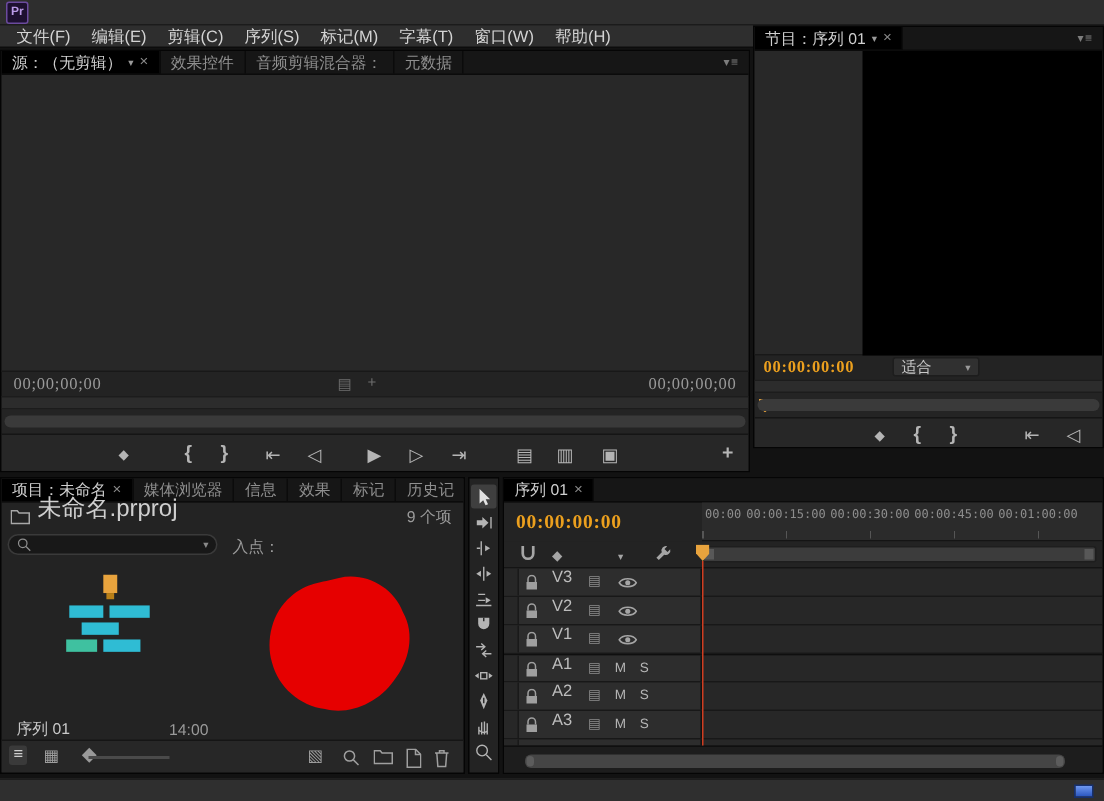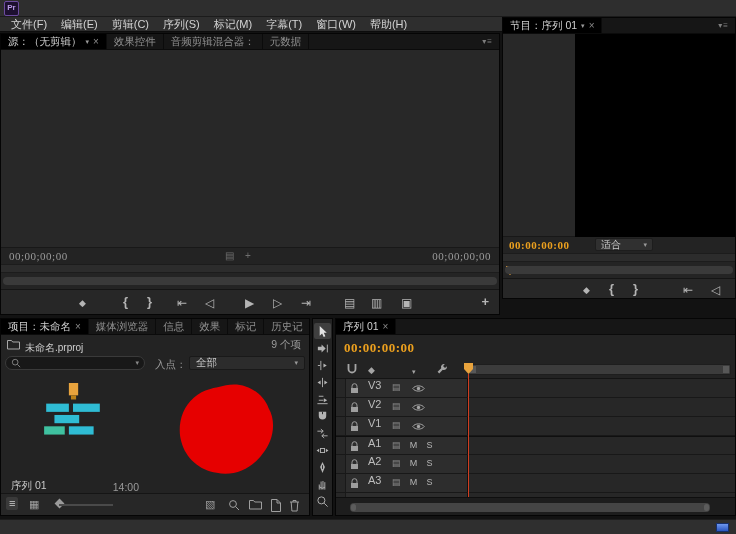--- a/index.html
+++ b/index.html
@@ -42,21 +42,21 @@
   .tbtn{position:absolute;top:6px;color:#b5b5b5;font-size:12px;line-height:14px;cursor:default}
   .tbtn.br{font-size:13px;font-weight:bold;top:5px}
   .pvideo{position:absolute;left:72px;right:0;top:16px;height:203px;background:#000}
   .fitdrop{position:absolute;left:92px;top:1px;width:58px;height:13px;background:#303030;border:1px solid #1d1d1d;border-radius:2px;
            display:flex;align-items:center;padding:0 5px;box-sizing:border-box;font-size:10px;color:#c9c9c9}
   .fitdrop .caret{margin-left:auto;font-size:7px;color:#9a9a9a}
   .minicti{position:absolute;left:3px;top:4px;width:8px;height:9px;background:#e8a33d;
            clip-path:polygon(0 0,100% 0,100% 55%,50% 100%,0 55%)}
 
   
-  .prowname{position:absolute;left:24px;top:22px;font-size:10px;color:#cfcfcf}
+  .prowname{position:absolute;left:24px;top:10px;font-size:16px;color:#cfcfcf}
   .pfolder{position:absolute;left:6px;top:20px;color:#a8a8a8}
   .pcount{position:absolute;right:8px;top:19px;font-size:10.5px;color:#9a9a9a}
   .searchbox{position:absolute;left:4px;top:37px;width:140px;height:14px;background:#181818;border:1px solid #3a3a3a;
              border-radius:7px;display:flex;align-items:center;gap:3px;padding:0 5px;box-sizing:border-box;color:#8f8f8f}
   .searchbox input{flex:1;min-width:0;background:transparent;border:0;outline:0;color:#cccccc;font-size:10px;font-family:"Liberation Sans",sans-serif}
   .flabel{position:absolute;left:154px;top:39px;font-size:10.5px;color:#9a9a9a}
   .fdrop{position:absolute;left:188px;top:37px;width:116px;height:14px;background:#2c2c2c;border:1px solid #191919;border-radius:2px;
          display:flex;align-items:center;padding:0 6px;box-sizing:border-box;font-size:10.5px;color:#c7c7c7}
   .fdrop .caret{margin-left:auto;font-size:7px;color:#9a9a9a}
   .pitem{position:absolute;top:52px;height:124px}
@@ -254,24 +254,20 @@
       <span>
         <svg width="10" height="10" viewBox="0 0 12 12">
             <circle cx="5" cy="5" r="3.4" fill="none" stroke="currentColor"></circle>
             <path d="M7.6 7.6 L11 11" stroke="currentColor"></path>
           </svg>
       </span>
       <input type="text" value="" style="">
       <span style="font-size:7px;color:#8a8a8a">▾</span>
     </div>
     <span class="flabel">入点：</span>
-    <div class="fdrop">
-      <span>全部</span>
-      <span class="caret">▾</span>
-    </div>
 
     <div class="pitem" style="left:4px;width:144px">
       <svg width="60" height="66" viewBox="0 0 56 64" style="position:absolute;left:38px;top:12px">
         <rect x="24" y="0" width="9" height="12" fill="#e8a33d"></rect>
         <rect x="26" y="12" width="5" height="4" fill="#b97f17"></rect>
         <rect x="2" y="20" width="22" height="8" fill="#2fbcd4"></rect>
         <rect x="28" y="20" width="26" height="8" fill="#2fbcd4"></rect>
         <rect x="10" y="31" width="24" height="8" fill="#2fbcd4"></rect>
         <rect x="0" y="42" width="20" height="8" fill="#3fc1a0"></rect>
         <rect x="24" y="42" width="24" height="8" fill="#2fbcd4"></rect>
@@ -389,20 +385,29 @@
   <div class="panel" style="left:335px;top:318px;width:401px;height:198px">
     <div class="tabstrip">
       <div class="tab active">
         <span>序列 01</span>
         <span class="x">×</span>
       </div>
     </div>
 
     <span class="ttc tc orange">00:00:00:00</span>
 
+    <div class="truler">
+      <span class="rlab first" style="left:2px">00:00</span>
+      <span class="rlab" style="left:56px">00:00:15:00</span>
+      <span class="rlab" style="left:112px">00:00:30:00</span>
+      <span class="rlab" style="left:168px">00:00:45:00</span>
+      <span class="rlab" style="left:224px">00:01:00:00</span>
+
+      <div class="rticks"></div>
+    </div>
 
     <div class="tbar">
       <span class="tbaricon" style="left:10px;top:2px">
         <svg width="12" height="12" viewBox="0 0 12 12">
             <path d="M2.5 1 v5 a3.5 3.5 0 0 0 7 0 V1" fill="none" stroke="currentColor" stroke-width="1.8"></path>
           </svg>
       </span>
       <span class="tbaricon" style="left:32px;font-size:9px">◆</span>
       <span class="tbaricon" style="left:76px;font-size:7px;top:5px">▾</span>
       <span class="tbaricon" style="left:100px;top:2px">

